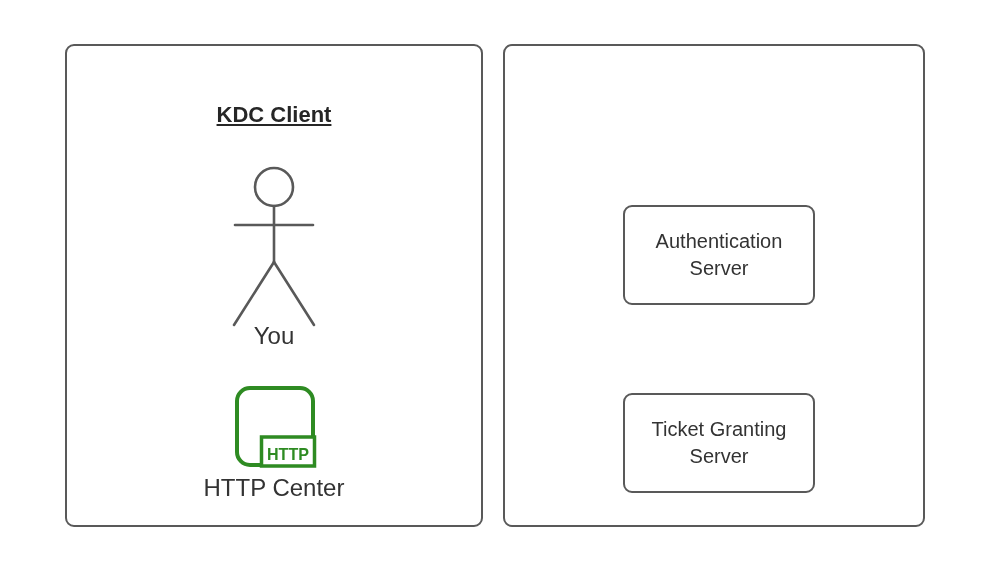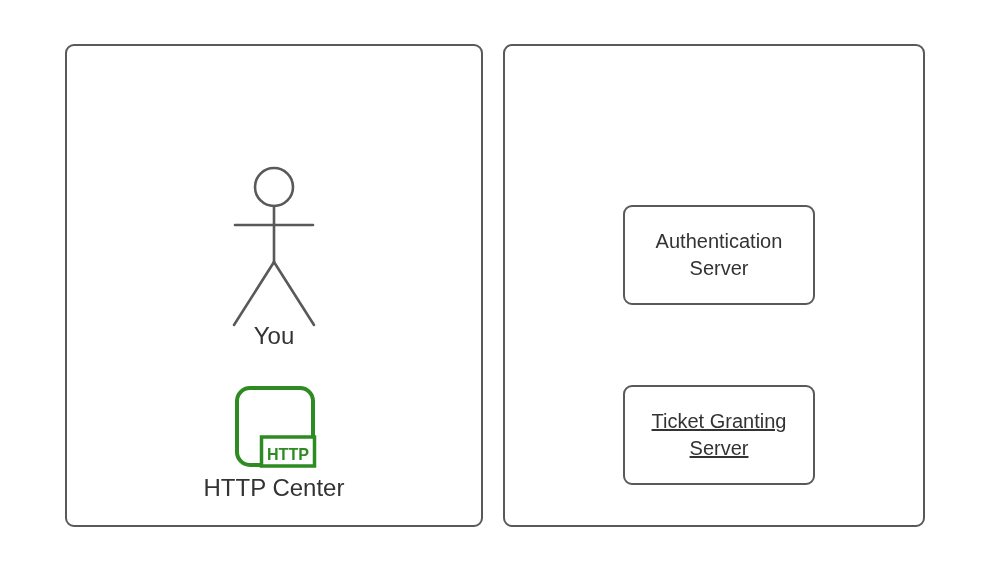--- a/index.html
+++ b/index.html
@@ -104,31 +104,34 @@
     display: flex;
     align-items: center;
     justify-content: center;
     text-align: center;
     font-size: 20px;
     line-height: 27px;
     color: var(--text-color);
     padding: 4px 14px;
   }
   .server-box.auth   { top: 205px; }
-  .server-box.ticket { top: 385px; text-decoration: underline; }
+  .server-box.ticket { top: 393px; }
 </style>
 </head>
 <body>
 
 <div class="canvas">
 
   <div class="panel left"></div>
 
   <div class="panel right"></div>
 
+  <div class="panel-title left-title">
+    <span class="u">KDC Client</span>
+  </div>
 
 
   <svg class="actor-svg" viewBox="0 0 100 162" aria-hidden="true">
     <circle class="stroke" cx="50" cy="22" r="19"></circle>
     <line class="stroke" x1="50" y1="41" x2="50" y2="97"></line>
     <line class="stroke" x1="11" y1="60" x2="89" y2="60"></line>
     <line class="stroke" x1="50" y1="97" x2="10" y2="160"></line>
     <line class="stroke" x1="50" y1="97" x2="90" y2="160"></line>
   </svg>
 

